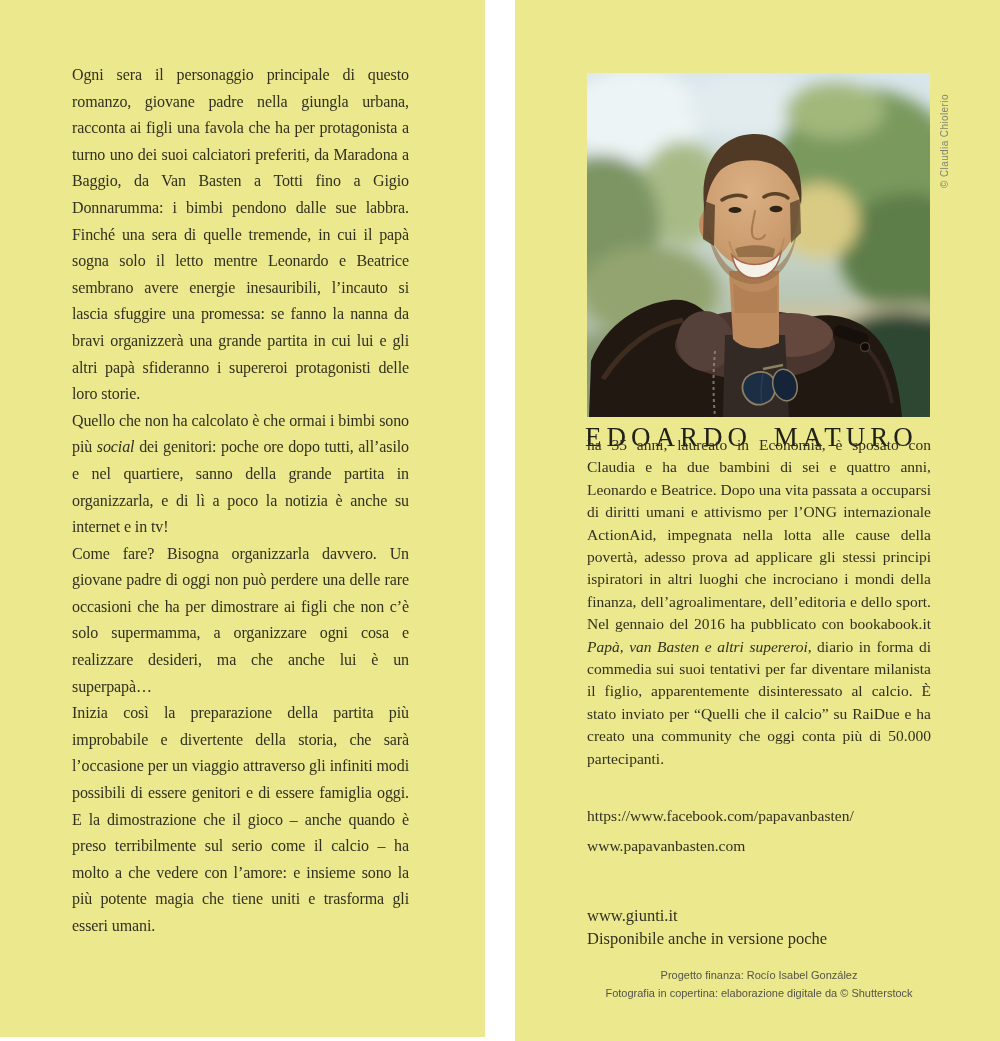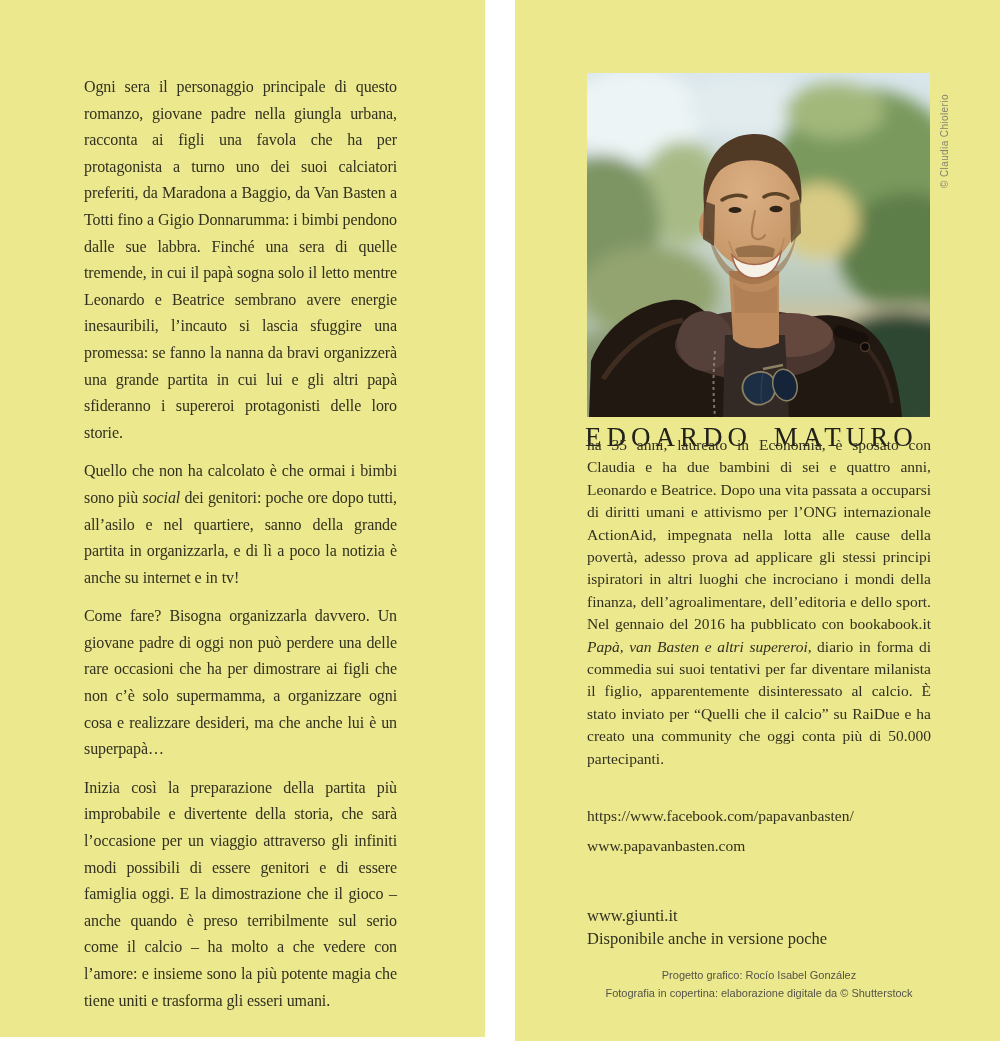--- a/index.html
+++ b/index.html
@@ -19,21 +19,21 @@
   .panel.left{left:0;width:485px;height:1037px;}
   .panel.right{left:515px;width:587px;height:1041px;}
   .gutter{position:absolute;left:485px;top:0;width:30px;height:1041px;background:var(--page);}
 
   
   .flap-text{
     position:absolute;left:72px;top:62px;width:337px;
     font-size:16px;line-height:26.6px;text-align:justify;
     letter-spacing:-0.1px;color:var(--ink);
   }
-  .flap-text p{margin:12px;}
+  .flap-text p{margin:0;}
   .flap-text i{}
 
   
   .author-photo{
     position:absolute;left:72px;top:73px;width:343px;height:344px;overflow:hidden;
   }
   .author-photo svg{display:block;width:343px;height:344px;}
   .photo-credit{
     position:absolute;left:424px;top:188px;transform:rotate(-90deg);
     transform-origin:0 0;white-space:nowrap;
@@ -190,18 +190,18 @@
         <div>https://www.facebook.com/papavanbasten/</div>
         <div>www.papavanbasten.com</div>
       </div>
 
     <div class="publisher">
       <div>www.giunti.it</div>
       <div>Disponibile anche in versione poche</div>
     </div>
 
     <div class="credits" id="credits">
-        <div>Progetto grafico: Rocío Isabel González</div>
+        <div>Progetto finanza: Rocío Isabel González</div>
         <div>Fotografia in copertina: elaborazione digitale da © Shutterstock</div>
       </div>
 
   </section>
 </div>
 
 </body></html>

